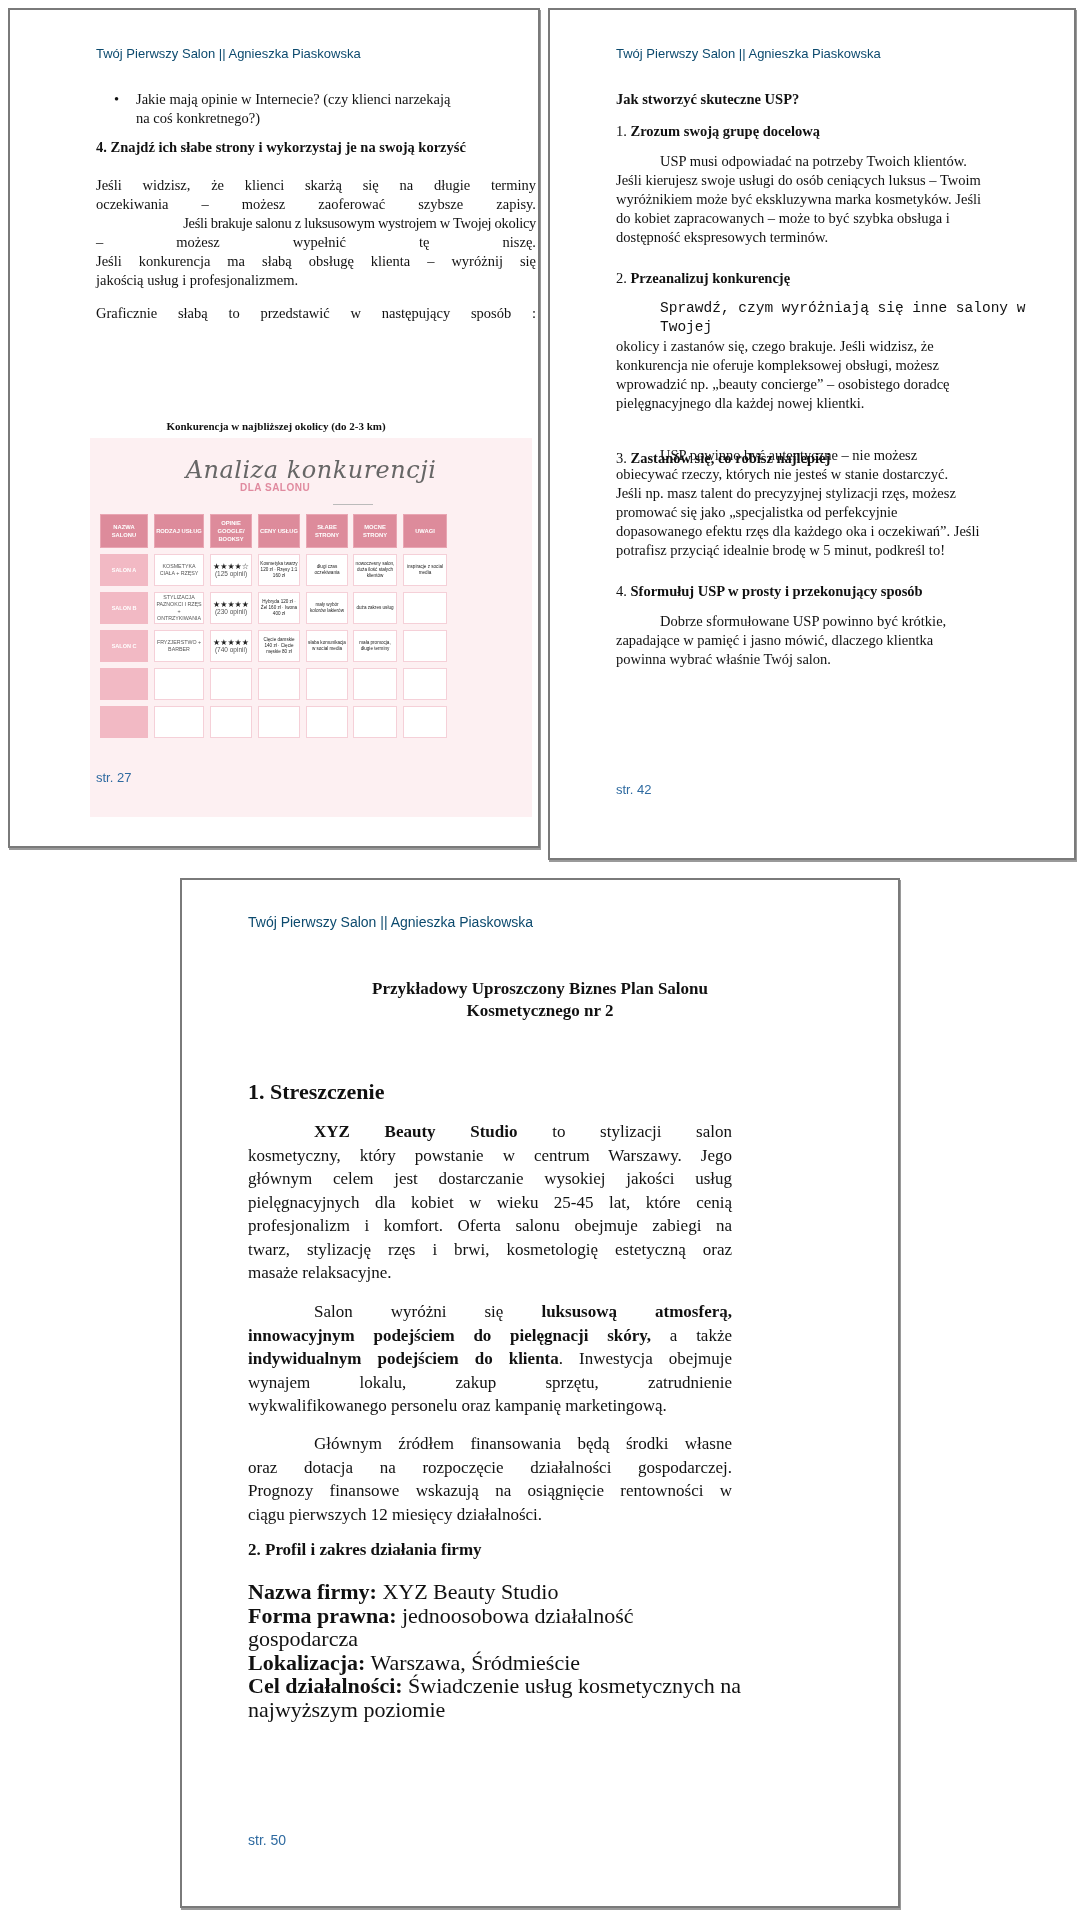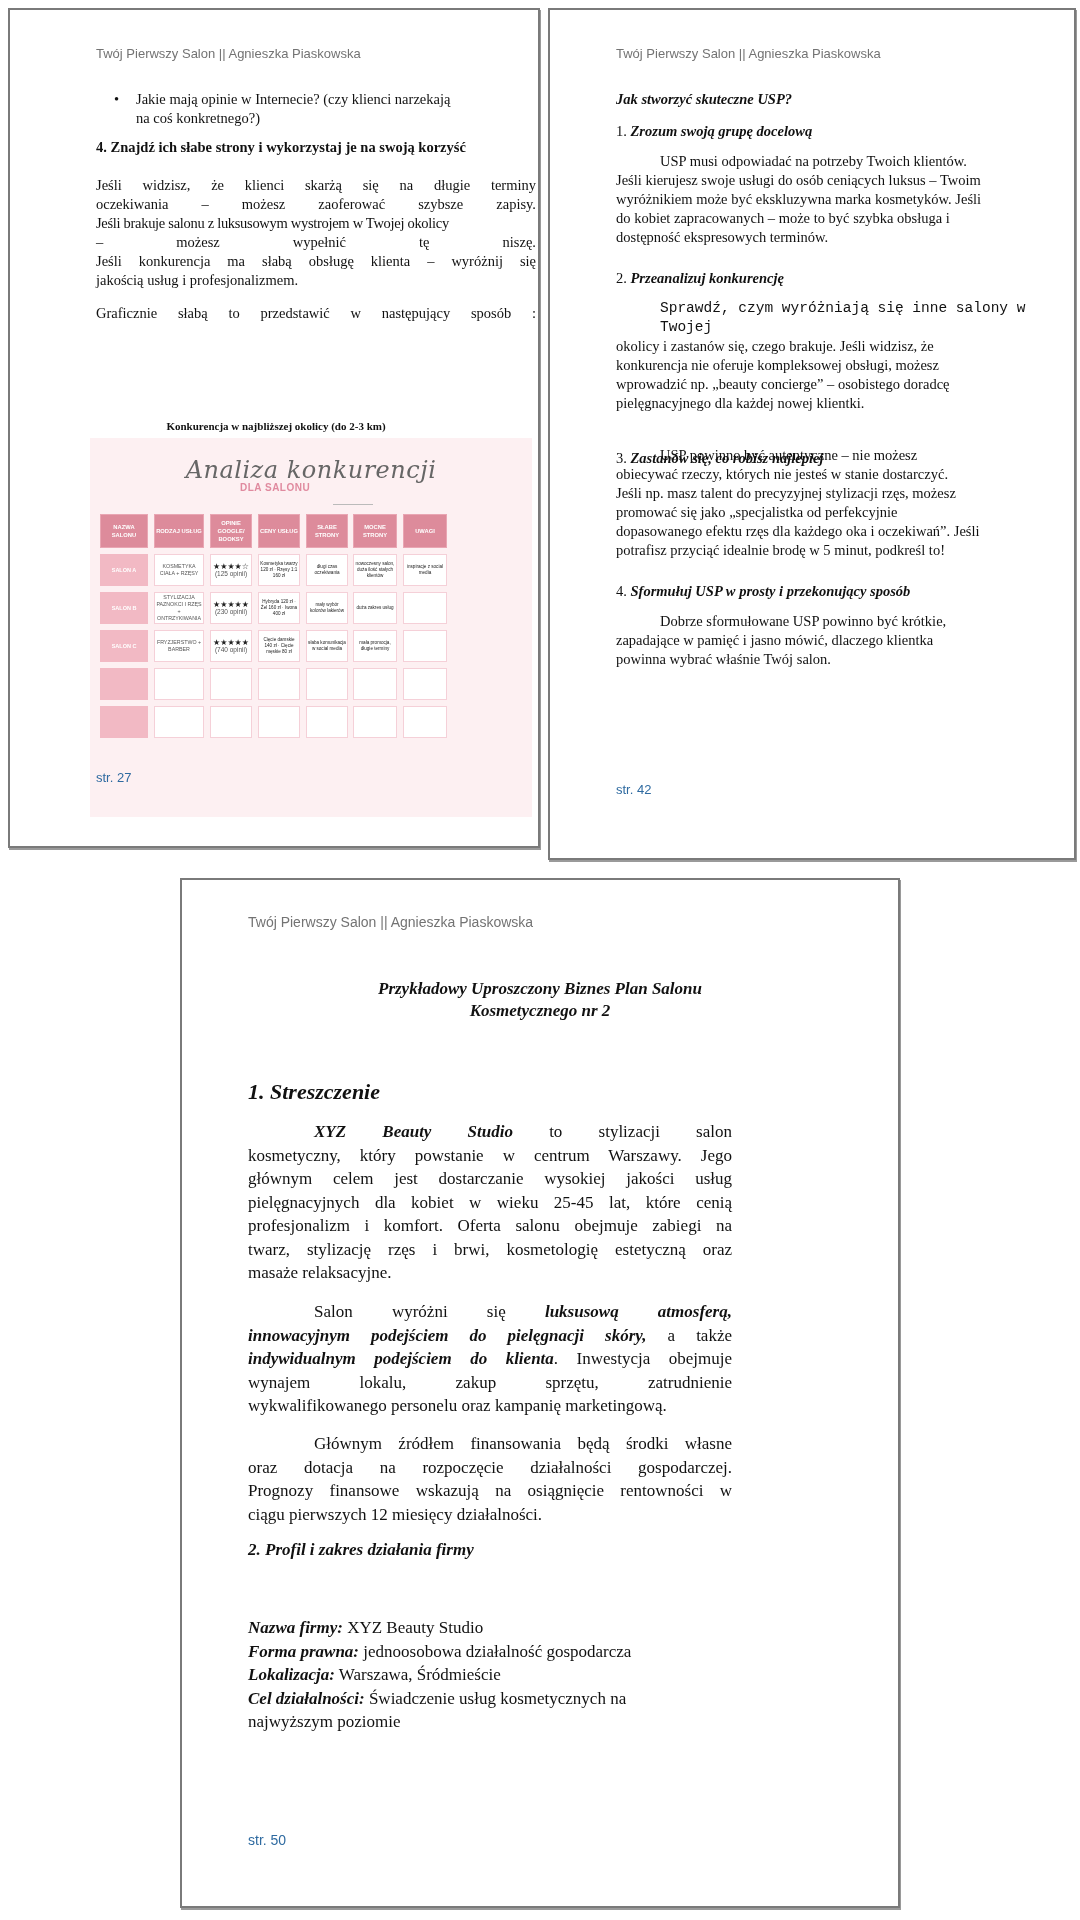--- a/index.html
+++ b/index.html
@@ -1,25 +1,25 @@
 <!DOCTYPE html>
 <html><head>
 <meta charset="utf-8">
 <style>
   html, body { margin:0; padding:0; }
   body { width:1080px; height:1920px; background:#ffffff; position:relative; overflow:hidden; font-family:"Liberation Serif", serif; color:#111; }
   .page { position:absolute; background:#fff; border:2px solid #7a7a7a; box-shadow:1px 2px 0 #9a9a9a; box-sizing:border-box; }
   #page1 { left:8px; top:8px; width:532px; height:840px; }
   #page2 { left:548px; top:8px; width:528px; height:852px; }
   #page3 { left:180px; top:878px; width:720px; height:1030px; }
-  .hdr { position:absolute; font-family:"Liberation Sans", sans-serif; font-size:13px; color:#737373; }
+  .hdr { position:absolute; font-family:"Liberation Sans", sans-serif; font-size:13px; color:#0c4a6e; }
   .pnum { position:absolute; font-family:"Liberation Sans", sans-serif; font-size:13px; color:#2e6aa0; }
   .txt { position:absolute; font-size:14.5px; line-height:19px; }
   .just { text-align:justify; text-align-last:justify; }
-  .b { font-weight:bold;font-style:italic; }
+  .b { font-weight:bold; }
   .h4 { font-weight:bold; font-size:14.5px; }
   
   .tbl { position:absolute; left:88px; top:428px; width:442px; height:379px; background:#fdf0f2; }
   .tbl-title { position:absolute; left:0; width:100%; top:18px; text-align:center; font-family:"DejaVu Serif", serif; font-style:italic; font-size:24px; color:#666; letter-spacing:0.5px; }
   .tbl-sub { position:absolute; left:150px; top:44px; font-family:"Liberation Sans", sans-serif; font-weight:bold; font-size:10px; color:#e08a9f; letter-spacing:0.5px; }
   .tbl-line { position:absolute; left:243px; top:66px; width:40px; border-top:1px solid #bbb; }
   .cell { position:absolute; box-sizing:border-box; display:flex; align-items:center; justify-content:center; text-align:center; font-family:"Liberation Sans", sans-serif; }
   .th { background:#dd8b9b; color:#fff; font-size:5.8px; font-weight:bold; line-height:8px; border:1px solid #e9a6b3; }
   .rowhead { background:#f2b9c4; color:#fff; font-size:5.5px; font-weight:bold; }
   .td { background:#fff; border:1.5px solid #f5d0d8; color:#555; font-size:5.3px; line-height:7px; padding:1px; }
@@ -35,21 +35,21 @@
   <div class="hdr" style="left:86px;top:36px;">Twój Pierwszy Salon  || Agnieszka Piaskowska</div>
   <div class="txt" style="left:104px;top:80px;">•</div>
   <div class="txt" style="left:126px;top:80px;width:400px;">
     <div>Jakie mają opinie w Internecie? (czy klienci narzekają</div>
     <div>na coś konkretnego?)</div>
   </div>
   <div class="txt h4" style="left:86px;top:128px;width:440px;">4. Znajdź ich słabe strony i wykorzystaj je na swoją korzyść</div>
   <div class="txt" style="left:86px;top:166px;width:440px;">
     <div class="just">Jeśli widzisz, że klienci skarżą się na długie terminy</div>
     <div class="just">oczekiwania – możesz zaoferować szybsze zapisy.</div>
-    <div style="letter-spacing:-0.3px;">Jeśli brakuje salonu z luksusowym wystrojem w Twojej okolicy</div>
+    <div style="letter-spacing:-0.3px;text-align:right;">Jeśli brakuje salonu z luksusowym wystrojem w Twojej okolicy</div>
     <div class="just">– możesz wypełnić tę niszę.</div>
     <div class="just">Jeśli konkurencja ma słabą obsługę klienta – wyróżnij się</div>
     <div>jakością usług i profesjonalizmem.</div>
   </div>
   <div class="txt just" style="left:86px;top:294px;width:440px;">Graficznie słabą to przedstawić w następujący sposób :</div>
   <div class="caption">Konkurencja w najbliższej okolicy (do 2-3 km)</div>
   <div class="tbl" style="left:80px;">
     <div class="tbl-title">Analiza konkurencji</div>
     <div class="tbl-sub">DLA SALONU</div>
     <div class="tbl-line"></div>
@@ -193,21 +193,21 @@
 
   <div class="txt" style="left:66px;top:552px;width:484px;font-size:17px;line-height:23.5px;">
     <div class="just" style="padding-left:66px;">Głównym źródłem finansowania będą środki własne</div>
     <div class="just">oraz dotacja na rozpoczęcie działalności gospodarczej.</div>
     <div class="just">Prognozy finansowe wskazują na osiągnięcie rentowności w</div>
     <div>ciągu pierwszych 12 miesięcy działalności.</div>
   </div>
 
   <div class="txt b" style="left:66px;top:660px;font-size:17px;">2. Profil i zakres działania firmy</div>
 
-  <div class="txt" style="left:66px;top:736px;width:500px;font-size:17px;line-height:23.5px;">
+  <div class="txt" style="left:66px;top:700px;width:500px;font-size:22px;line-height:23.5px;">
     <div><span class="b">Nazwa firmy:</span><span> XYZ Beauty Studio</span></div>
     <div><span class="b">Forma prawna:</span><span> jednoosobowa działalność gospodarcza</span></div>
     <div><span class="b">Lokalizacja:</span><span> Warszawa, Śródmieście</span></div>
     <div><span class="b">Cel działalności:</span><span> Świadczenie usług kosmetycznych na</span></div>
     <div>najwyższym poziomie</div>
   </div>
 
   <div class="pnum" style="left:66px;top:952px;font-size:14px;">str. 50</div>
 </div>
 

